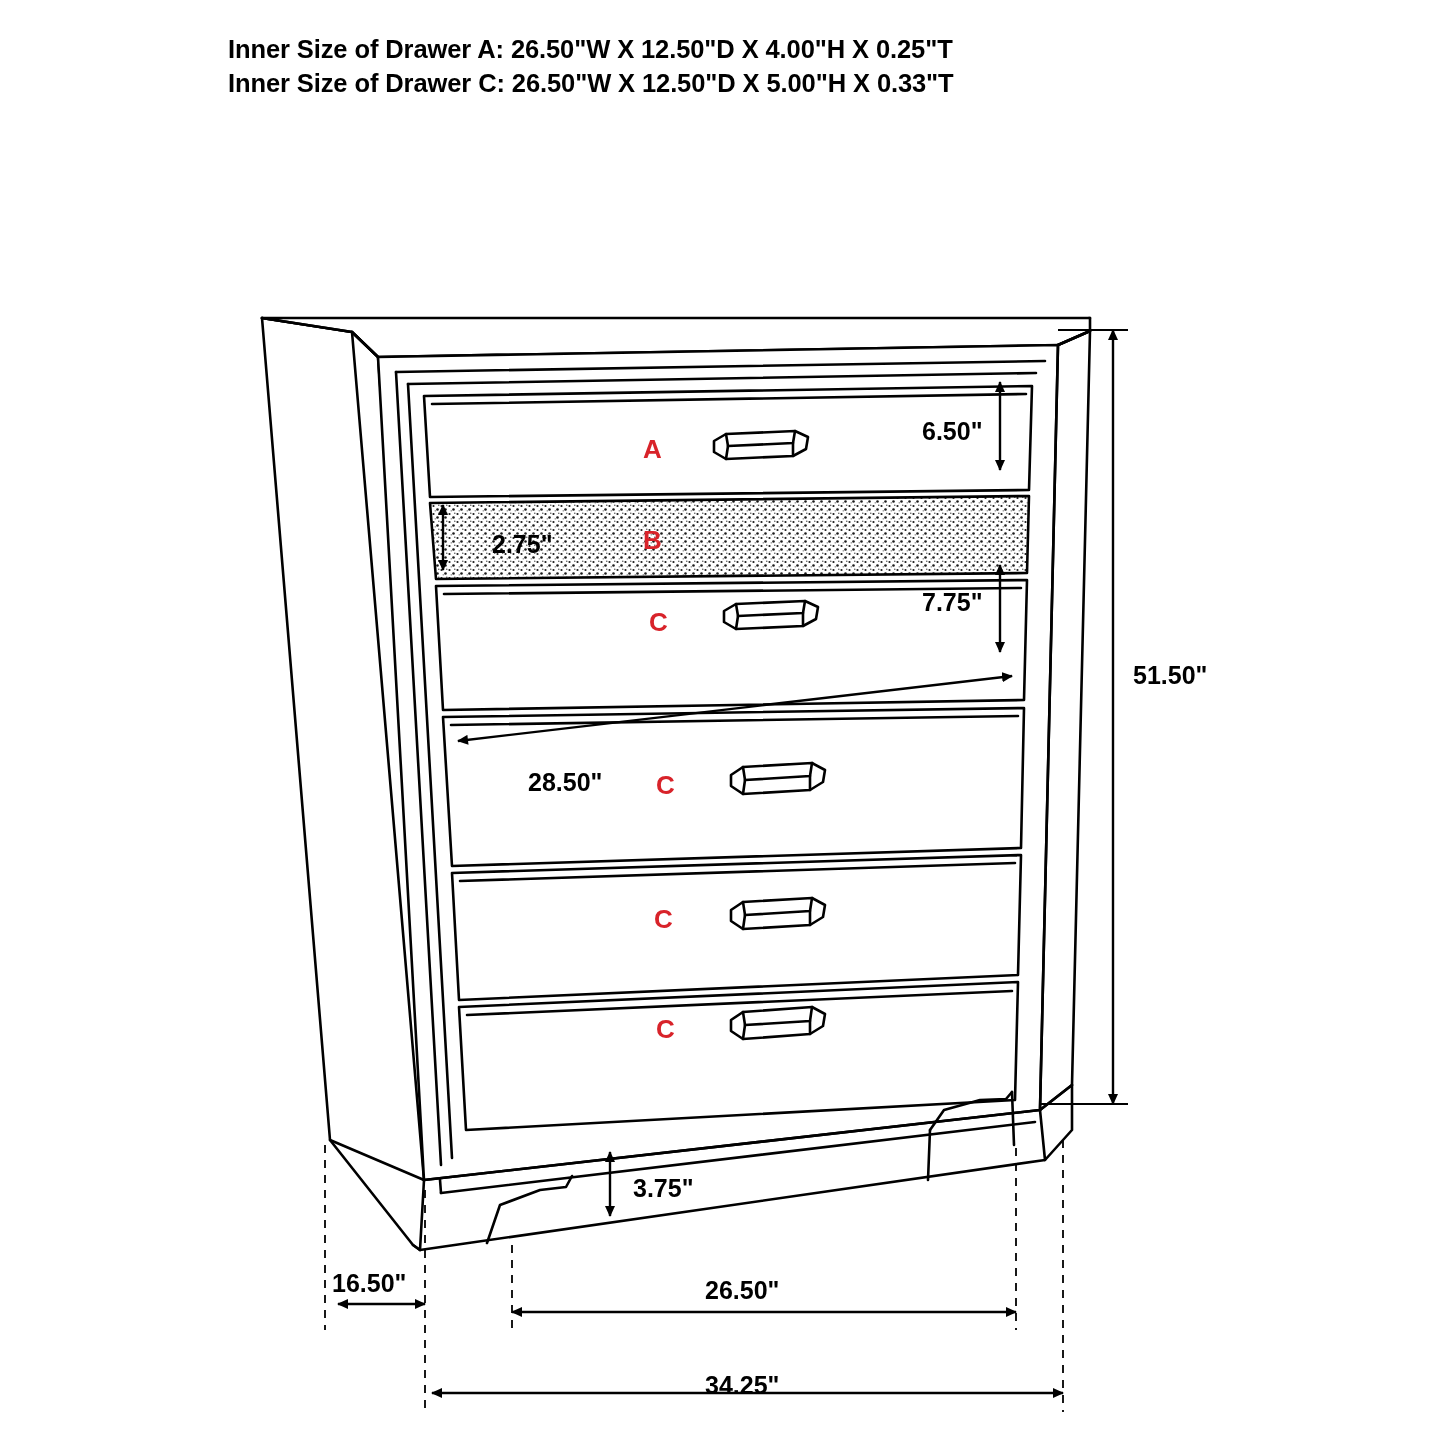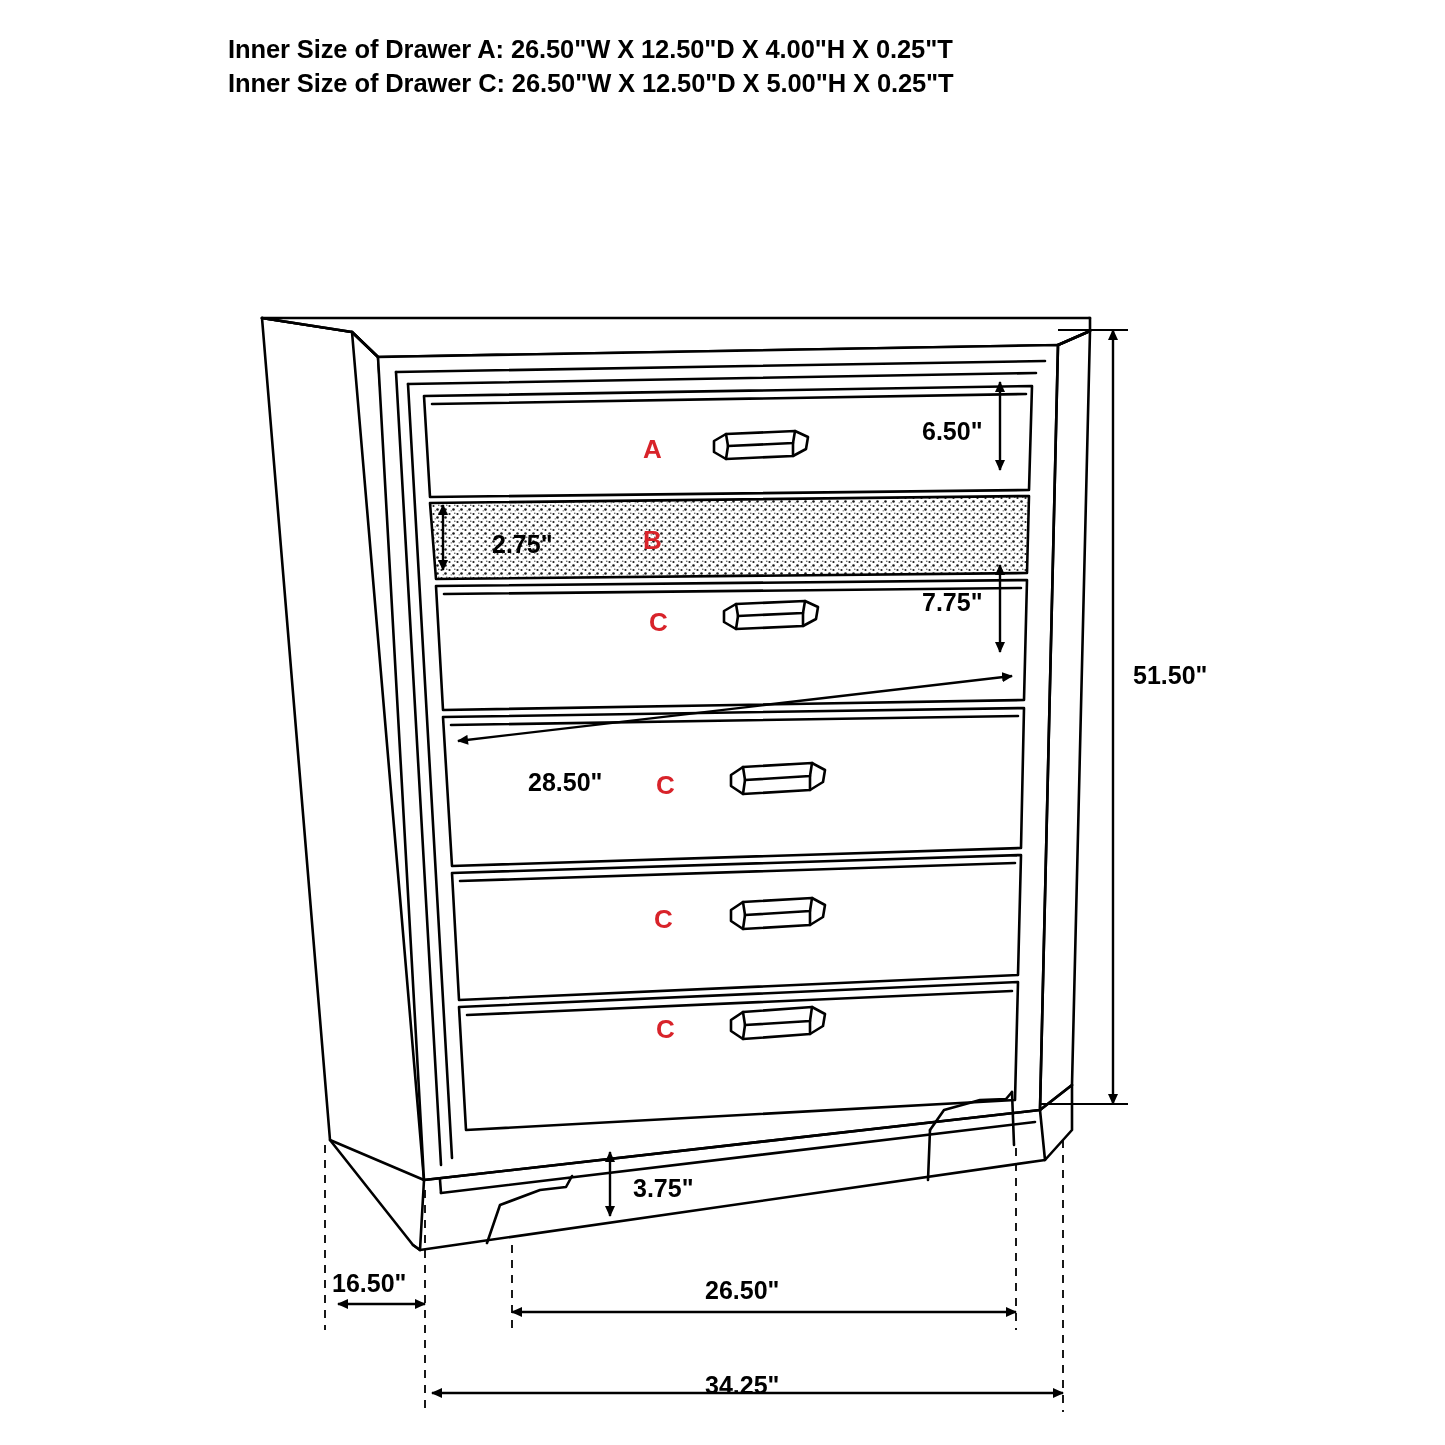--- a/index.html
+++ b/index.html
@@ -56,21 +56,21 @@
     white-space: nowrap;
   }
 </style>
 </head>
 <body>
 
 <div id="stage">
 
   <div class="spec-block">
     <div class="spec-line">Inner Size of Drawer A: 26.50"W X 12.50"D X 4.00"H X 0.25"T</div>
-    <div class="spec-line">Inner Size of Drawer C: 26.50"W X 12.50"D X 5.00"H X 0.25"T</div>
+    <div class="spec-line">Inner Size of Drawer C: 26.50"W X 12.50"D X 5.00"H X 0.33"T</div>
   </div>
 
   <svg class="drawing" viewBox="0 0 1445 1445">
     <defs>
       <marker id="arrHead" markerWidth="12" markerHeight="12" refX="10" refY="5" orient="auto" markerUnits="userSpaceOnUse">
         <path d="M0,0 L11,5 L0,10 z" fill="#000"></path>
       </marker>
       <marker id="arrTail" markerWidth="12" markerHeight="12" refX="1" refY="5" orient="auto" markerUnits="userSpaceOnUse">
         <path d="M11,0 L0,5 L11,10 z" fill="#000"></path>
       </marker>

